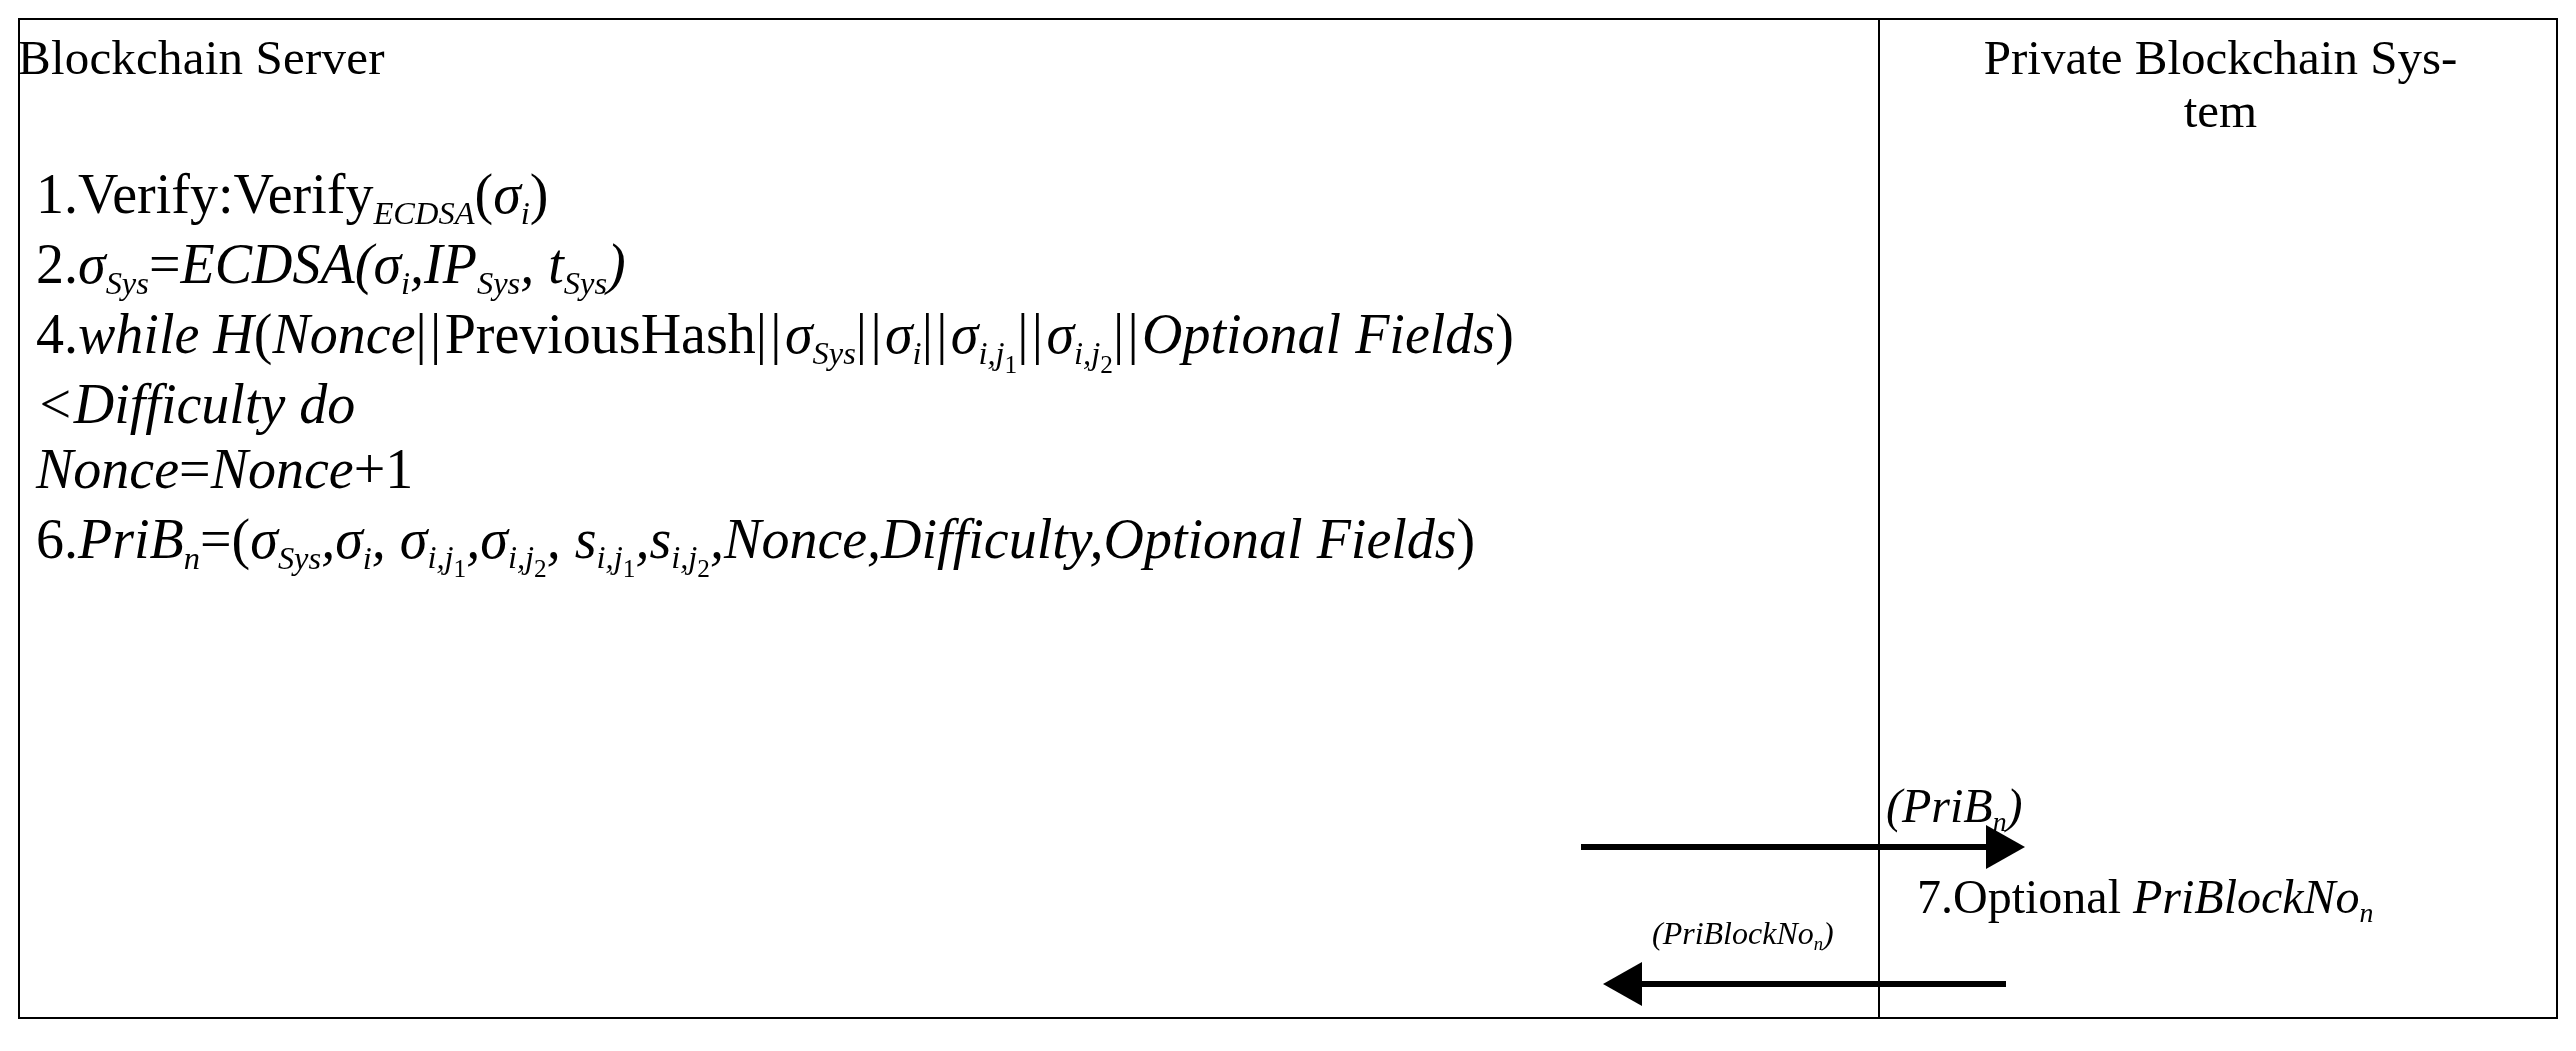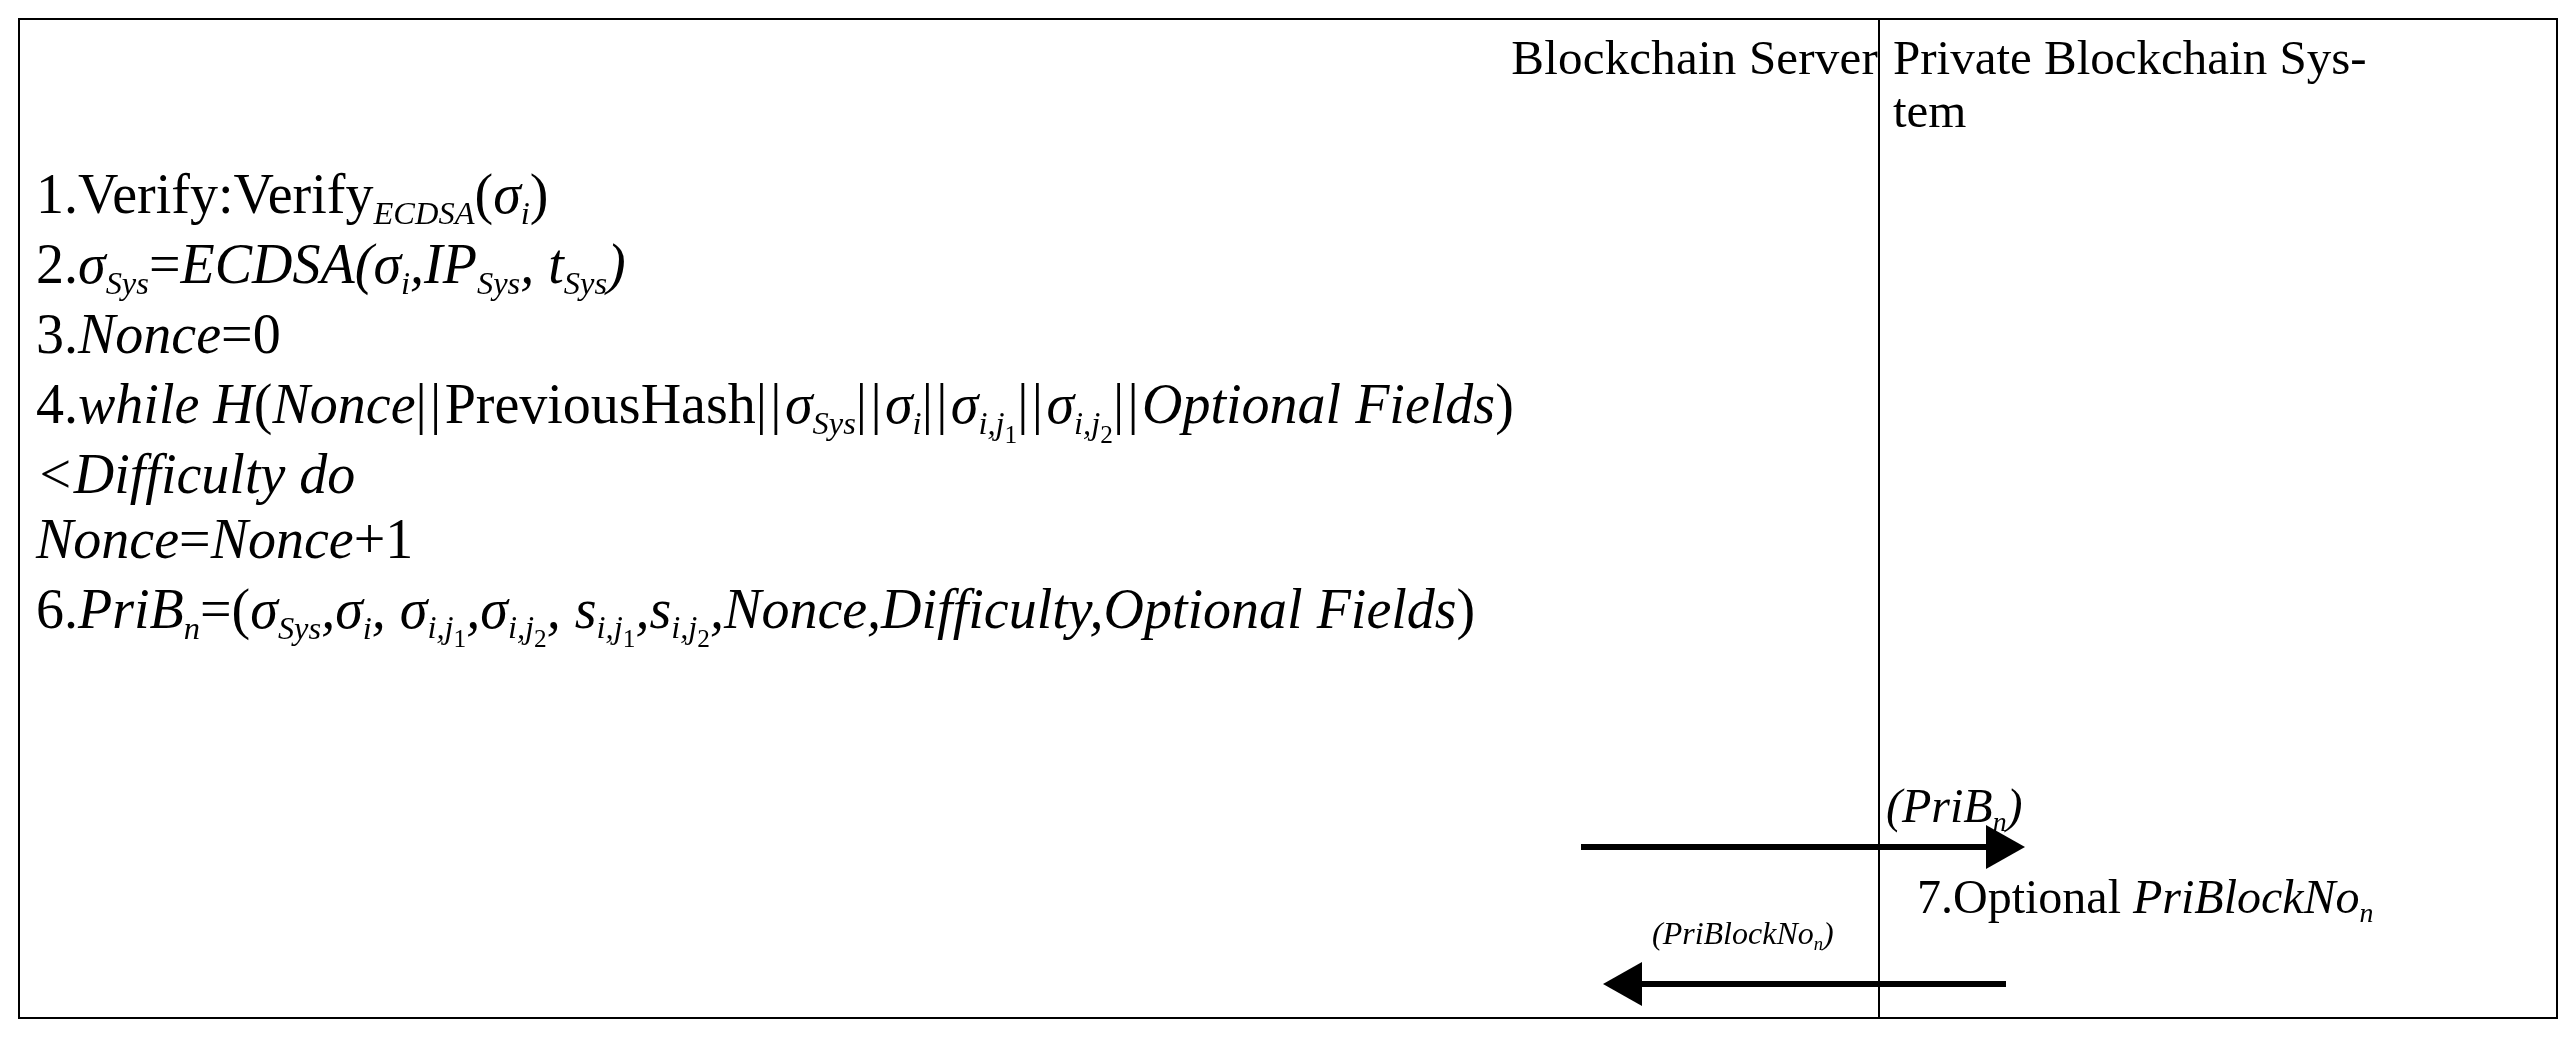--- a/index.html
+++ b/index.html
@@ -36,31 +36,31 @@
     height: 1001px;
     background: #000000;
   }
 
   
   .left-header {
     position: absolute;
     left: 18px;
     top: 32px;
     width: 1860px;
-    text-align: right;
+    text-align: left;
     font-size: 49px;
     line-height: 1.05;
     letter-spacing: 0.2px;
   }
   .right-header {
     position: absolute;
     left: 1893px;
     top: 32px;
     width: 655px;
-    text-align: left;
+    text-align: center;
     font-size: 49px;
     line-height: 1.08;
   }
 
   
   .algo {
     position: absolute;
     left: 36px;
     top: 166px;
     width: 1836px;
@@ -172,21 +172,20 @@
   <span>Private Blockchain Sys-</span><br>
   <span>tem</span>
 </div>
 
 <div class="algo">
 
   <span class="line"><span class="rm">1.</span><span class="rm">Verify:</span><span class="rm">Verify</span><sub>ECDSA</sub><span class="rm">(</span><span class="it">σ</span><sub>i</sub><span class="rm">)</span></span>
 
   <span class="line"><span class="rm">2.</span><span class="it">σ</span><sub>Sys</sub><span class="rm">=</span><span class="it">ECDSA</span><span class="it">(</span><span class="it">σ</span><sub>i</sub><span class="it">,</span><span class="it">IP</span><sub>Sys</sub><span class="it">, </span><span class="it">t</span><sub>Sys</sub><span class="it">)</span></span>
 
-  <span class="line"><span class="rm">3.</span><span class="it">Nonce</span><span class="rm">=</span><span class="rm">0</span></span>
 
   <span class="line"><span class="rm">4.</span><span class="bi">while</span><span class="it"> </span><span class="it">H</span><span class="rm">(</span><span class="it">Nonce</span><span class="rm bar">||</span><span class="rm">PreviousHash</span><span class="rm bar">||</span><span class="it">σ</span><sub>Sys</sub><span class="rm bar">||</span><span class="it">σ</span><sub>i</sub><span class="rm bar">||</span><span class="it">σ</span><sub><span>i,j</span><sub class="sub-rm">1</sub></sub><span class="rm bar">||</span><span class="it">σ</span><sub><span>i,j</span><sub class="sub-rm">2</sub></sub><span class="rm bar">||</span><span class="it">Optional Fields</span><span class="rm">)</span></span>
 
   <span class="line tight"><span class="it">&lt;</span><span class="it">Difficulty</span><span class="it"> </span><span class="bi">do</span></span>
 
   <span class="line"><span class="it">Nonce</span><span class="rm">=</span><span class="it">Nonce</span><span class="rm">+1</span></span>
 
 
   <span class="line"><span class="rm">6.</span><span class="it">PriB</span><sub>n</sub><span class="rm">=</span><span class="rm">(</span><span class="it">σ</span><sub>Sys</sub><span class="it">,</span><span class="it">σ</span><sub>i</sub><span class="it">,</span><span class="it"> </span><span class="it">σ</span><sub><span>i,j</span><sub class="sub-rm">1</sub></sub><span class="it">,</span><span class="it">σ</span><sub><span>i,j</span><sub class="sub-rm">2</sub></sub><span class="it">,</span><span class="it"> </span><span class="it">s</span><sub><span>i,j</span><sub class="sub-rm">1</sub></sub><span class="it">,</span><span class="it">s</span><sub><span>i,j</span><sub class="sub-rm">2</sub></sub><span class="it">,</span><span class="it">Nonce</span><span class="it">,</span><span class="it">Difficulty</span><span class="it">,</span><span class="it">Optional Fields</span><span class="rm">)</span></span>
 

